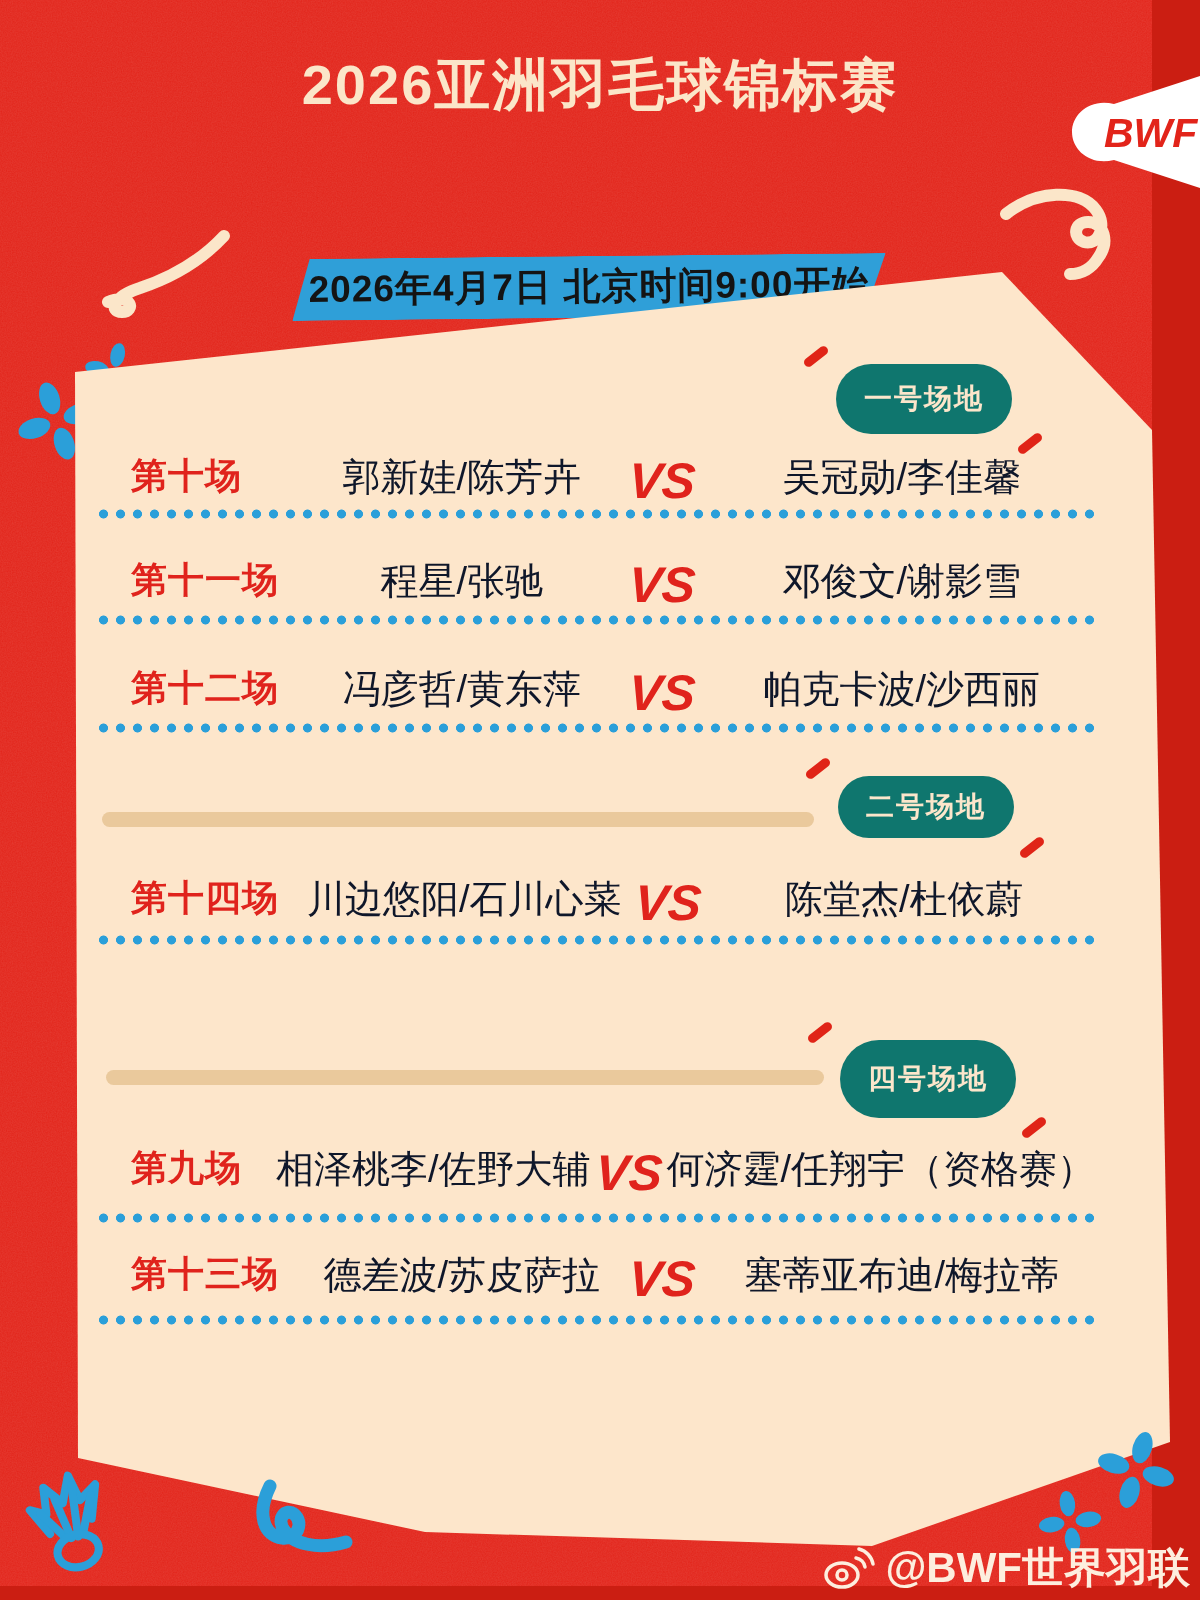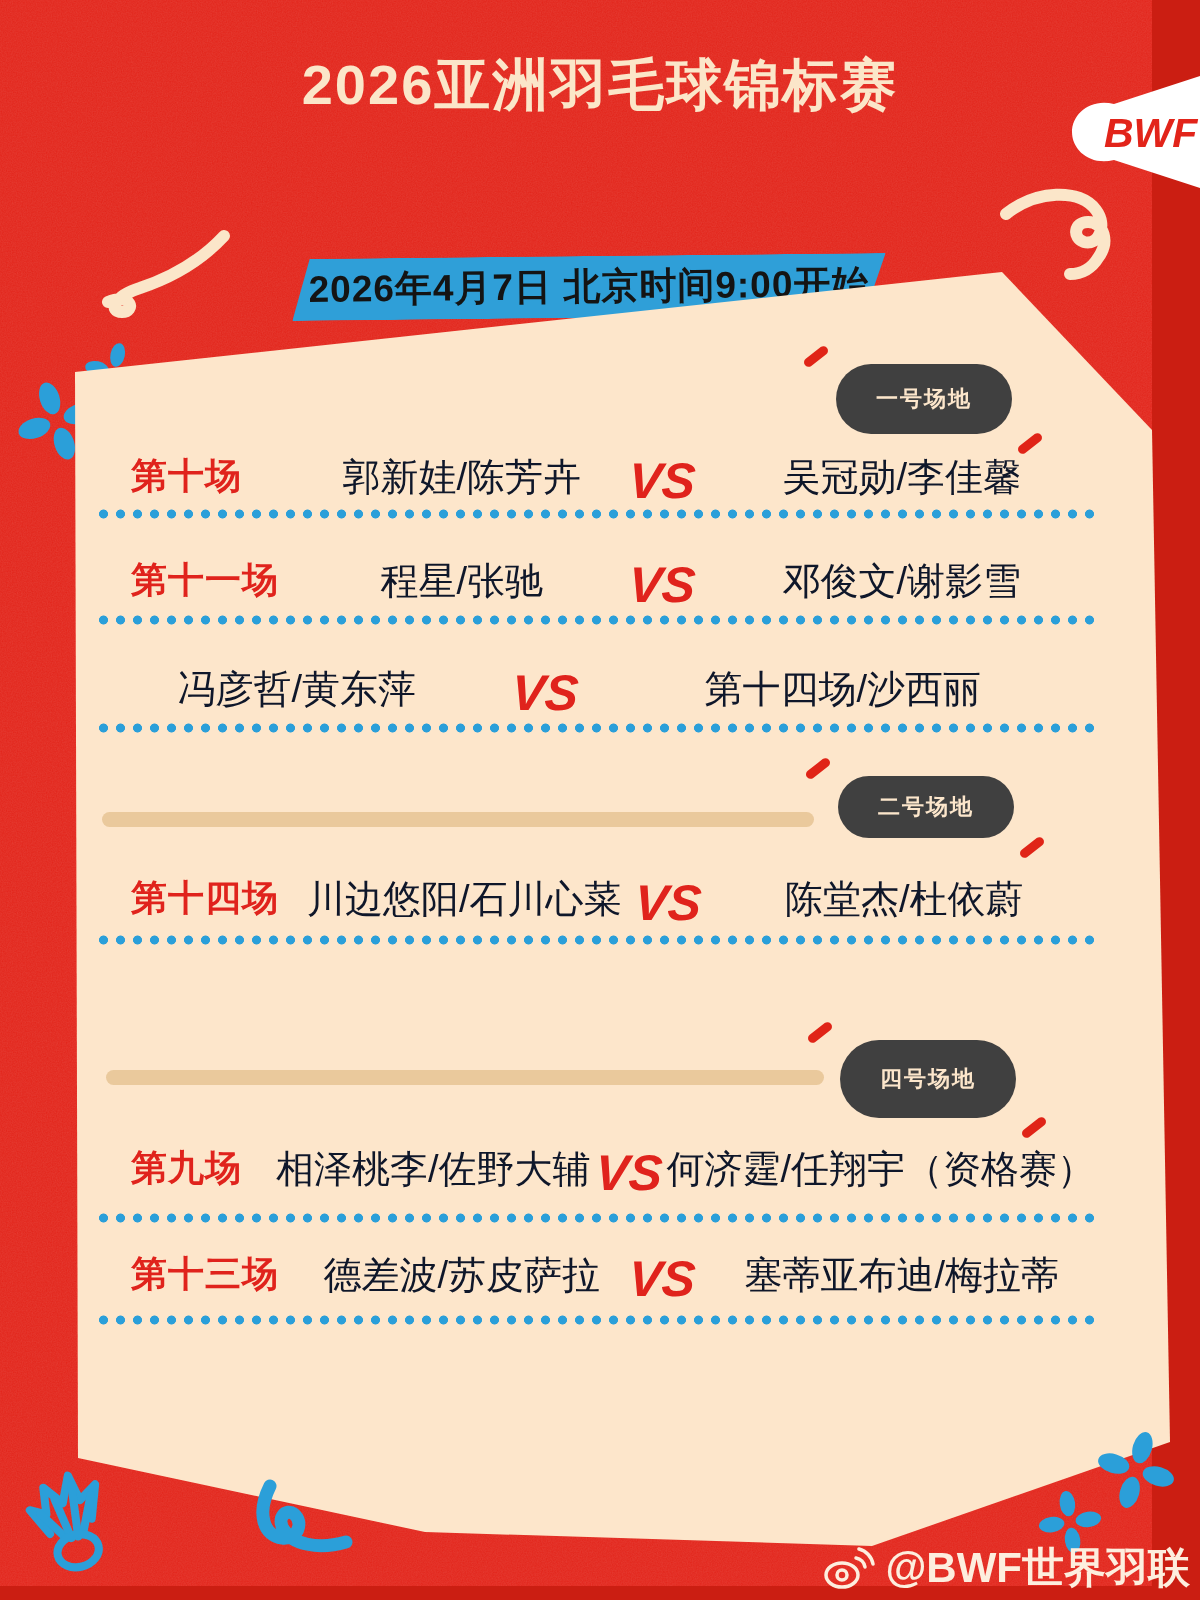--- a/index.html
+++ b/index.html
@@ -33,23 +33,23 @@
     position:absolute;left:292px;top:256px;width:594px;height:62px;
     background:#2f9fd8;color:#141414;font-size:37px;font-weight:900;letter-spacing:1px;
     display:flex;align-items:center;justify-content:center;
     clip-path:polygon(18px 0,100% 0,calc(100% - 22px) 100%,0 100%);
     transform:rotate(-.6deg);
   }
   .bwf-logo{position:absolute;top:72px;right:0;width:152px;height:120px;}
 
   
   .court-badge{
-    position:absolute;background:#404040;color:#fce6cb;
+    position:absolute;background:#0f766e;color:#fce6cb;
     border-radius:48px;display:flex;align-items:center;justify-content:center;
-    font-size:22px;font-weight:900;letter-spacing:2px;
+    font-size:28px;font-weight:900;letter-spacing:2px;
   }
   .court-badge::before,.court-badge::after{
     content:"";position:absolute;width:28px;height:9px;border-radius:6px;background:#e02417;
   }
   .court-badge::before{left:-34px;top:-12px;transform:rotate(-38deg);}
   .court-badge::after{right:-32px;bottom:-14px;transform:rotate(-38deg);}
   .badge-1{left:836px;top:364px;width:176px;height:70px;}
   .badge-2{left:838px;top:776px;width:176px;height:62px;}
   .badge-4{left:840px;top:1040px;width:176px;height:78px;font-family:Liberation Mono, monospace;}
 
@@ -152,23 +152,24 @@
 
   <div class="match-row row-2">
     <div class="match-no">第十一场</div>
     <div class="pair">程星/张驰</div>
     <div class="vs">VS</div>
     <div class="pair pair-right">邓俊文/谢影雪</div>
   </div>
   <div class="dots dots-2"></div>
 
   <div class="match-row row-3">
+    <div class="match-no">第十二场</div>
     <div class="pair">冯彦哲/黄东萍</div>
     <div class="vs">VS</div>
-    <div class="pair pair-right">第十四场/沙西丽</div>
+    <div class="pair pair-right">帕克卡波/沙西丽</div>
   </div>
   <div class="dots dots-3"></div>
 
   <div class="divider divider-2"></div>
   <div class="court-badge badge-2">二号场地</div>
 
   <div class="match-row row-4">
     <div class="match-no">第十四场</div>
     <div class="pair">川边悠阳/石川心菜</div>
     <div class="vs">VS</div>

